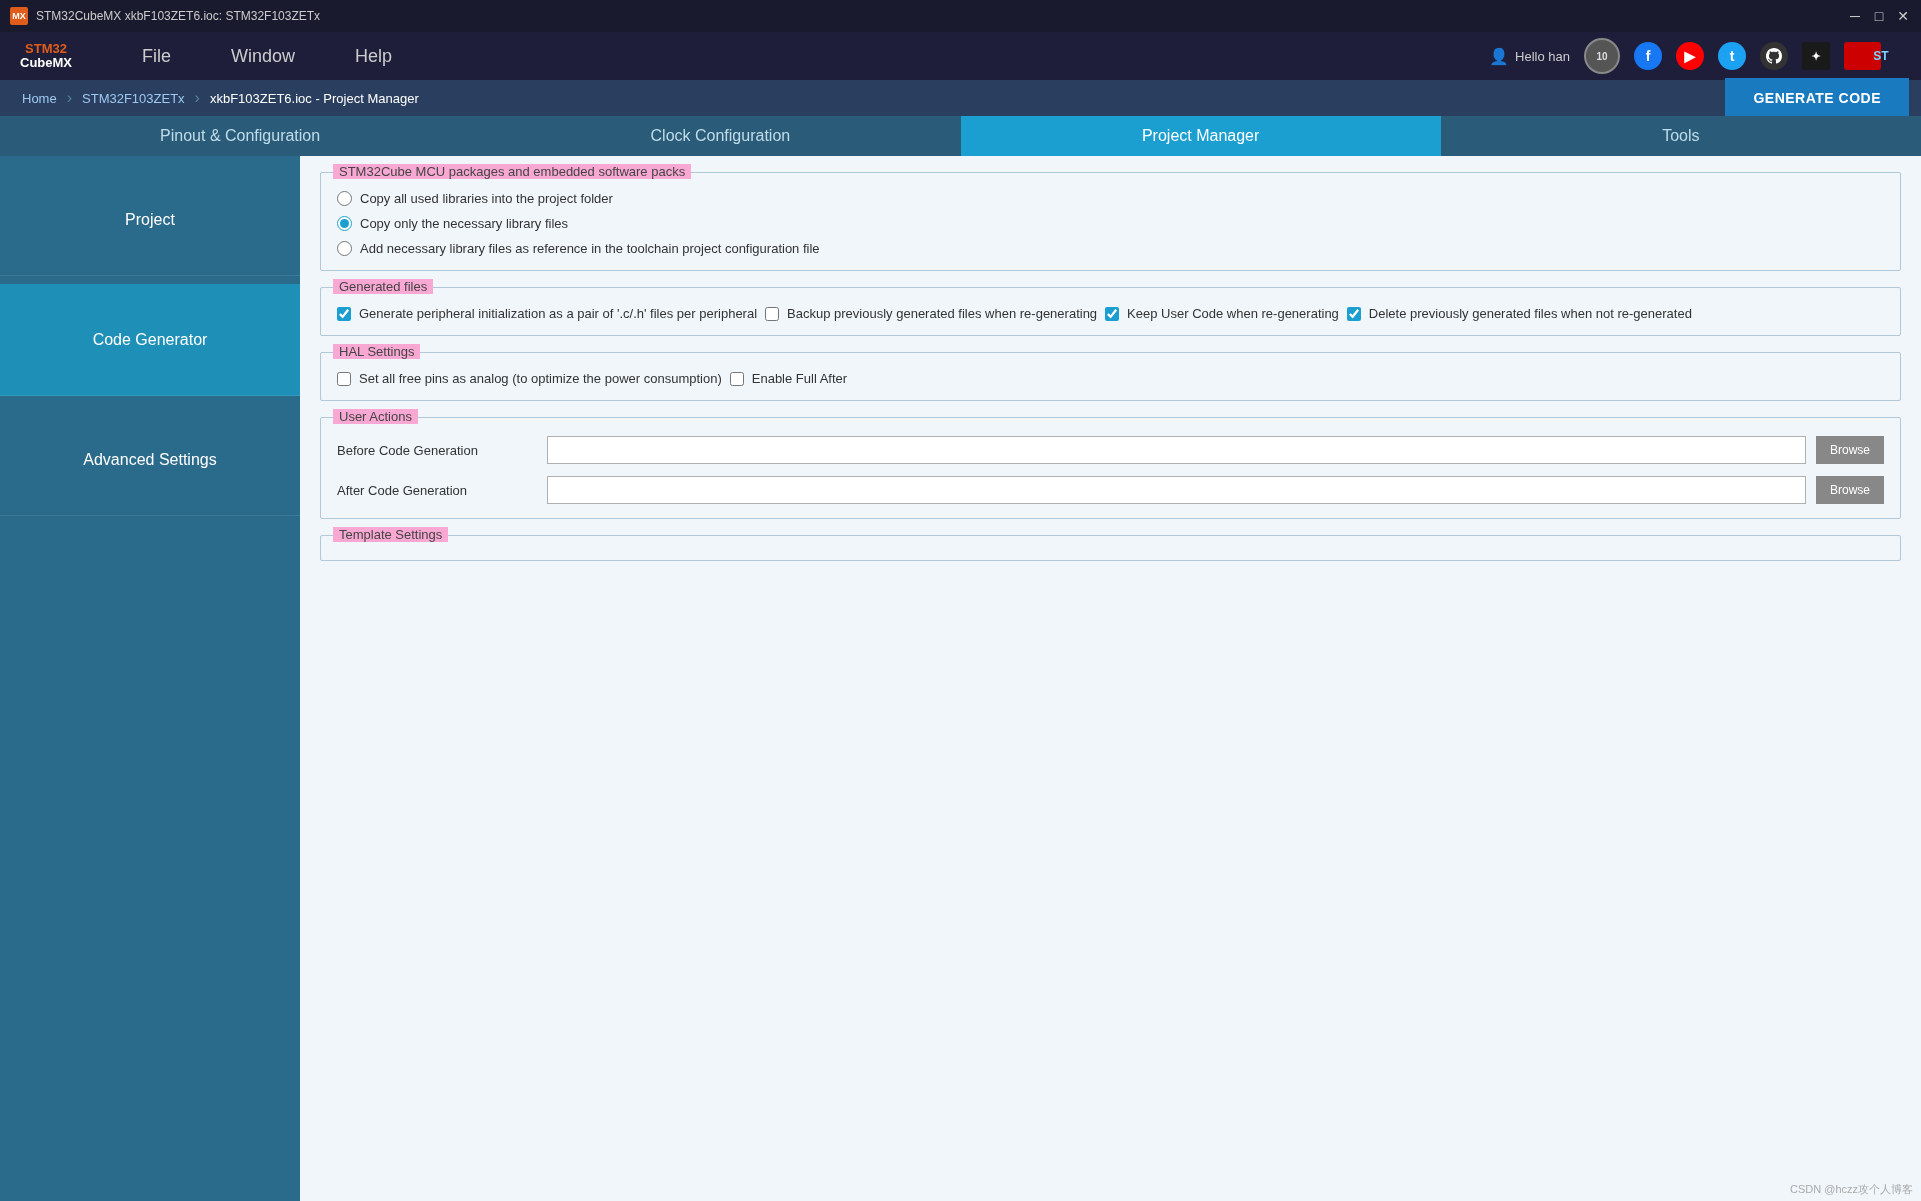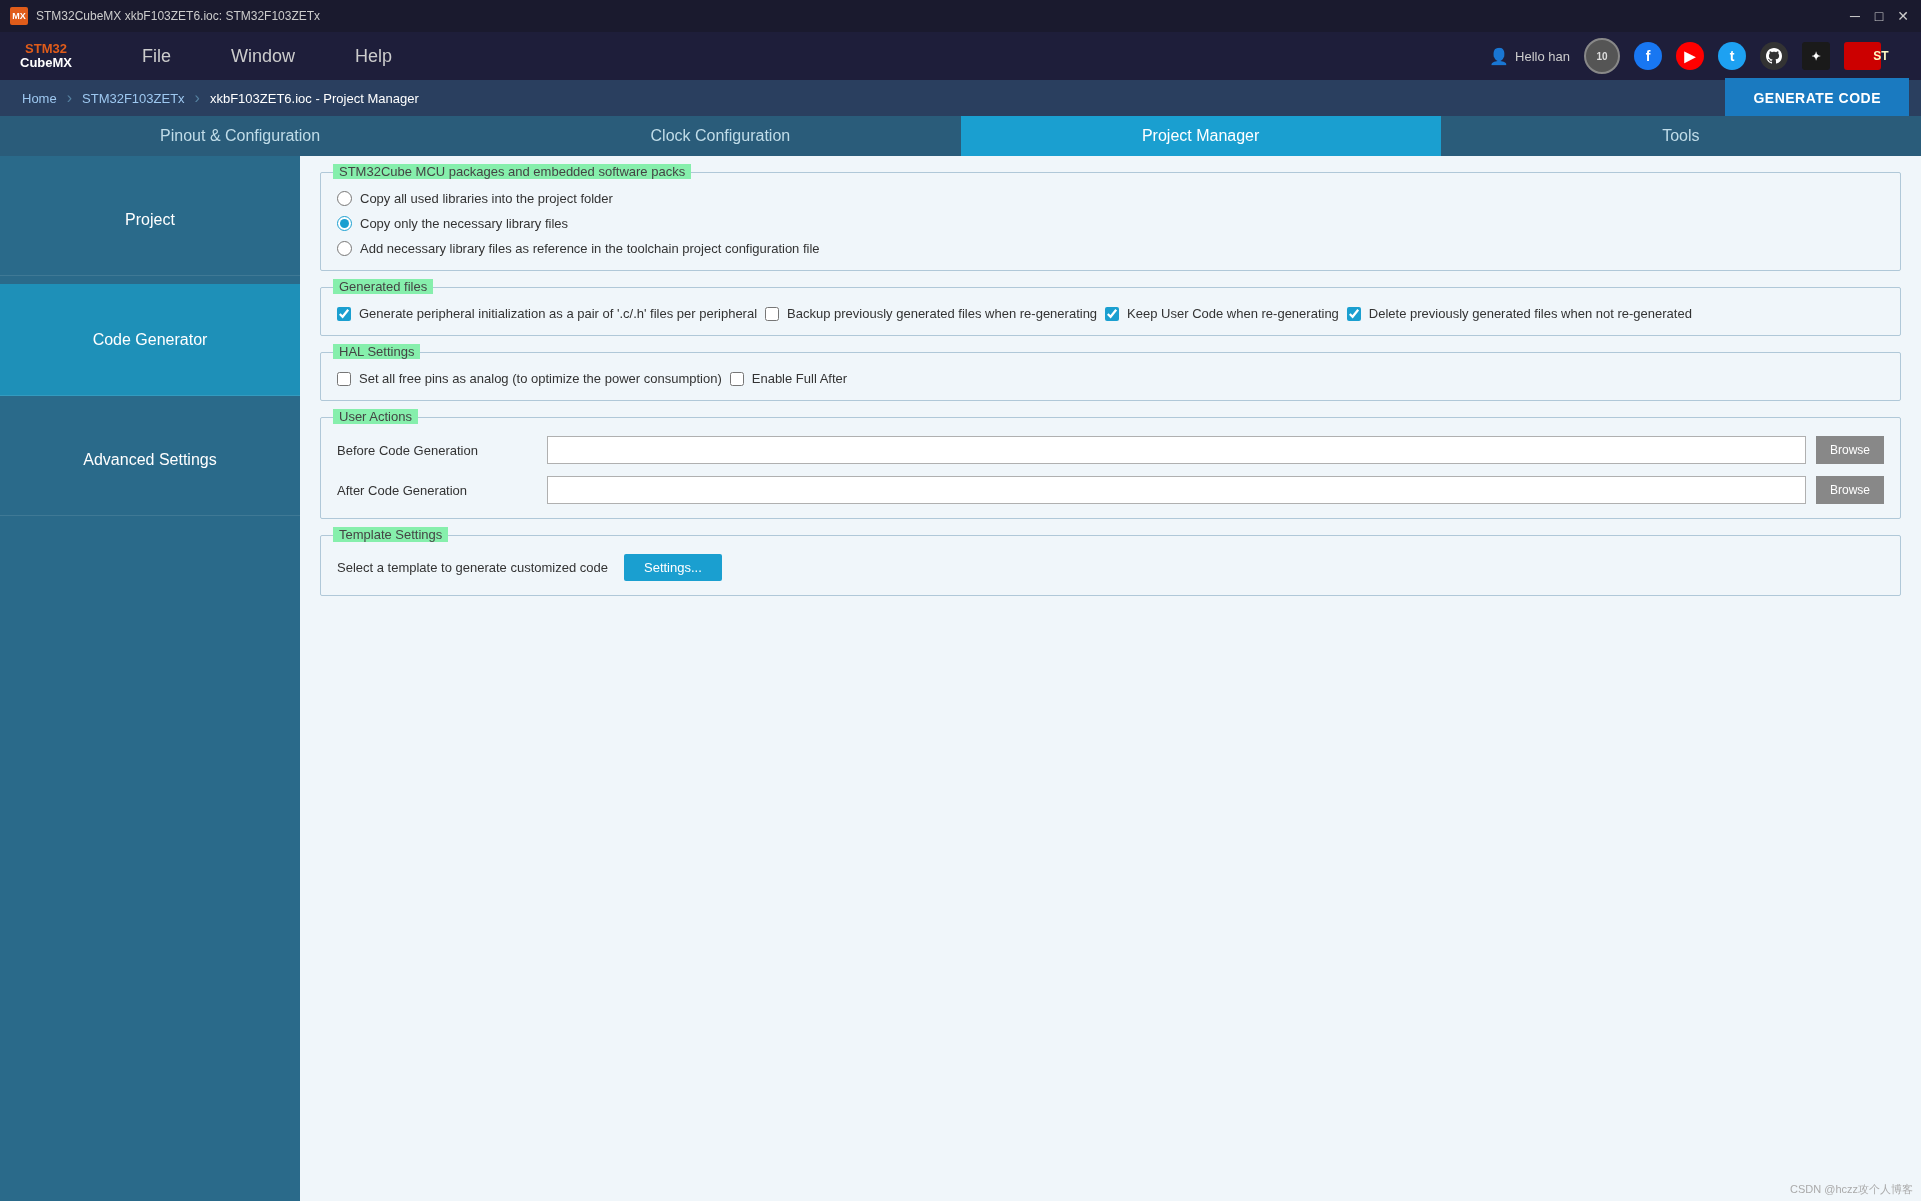--- a/index.html
+++ b/index.html
@@ -60,21 +60,21 @@
     .social-icon {
       width: 28px; height: 28px;
       border-radius: 50%;
       display: flex; align-items: center; justify-content: center;
       font-size: 14px; font-weight: bold; cursor: pointer;
     }
     .fb { background: #1877f2; color: white; }
     .yt { background: #ff0000; color: white; }
     .tw { background: #1da1f2; color: white; }
     .gh { background: #333; color: white; }
-    .st-social { background: #cc0000; color: #fef9c3; font-weight: bold; font-size: 11px; border-radius: 4px; width: 36px; padding-left: 37px; }
+    .st-social { background: #cc0000; color: #7dd3fc; font-weight: bold; font-size: 11px; border-radius: 4px; width: 36px; padding-left: 37px; }
 
     
     .breadcrumb-bar {
       background: #2a3f5f;
       height: 36px;
       display: flex;
       align-items: center;
       padding: 0 12px;
     }
     .breadcrumb-item {
@@ -157,21 +157,21 @@
       border: 1px solid #b0c8d8;
       border-radius: 2px;
       padding: 10px 16px 14px 16px;
       background: #f0f6fa;
       position: relative;
     }
     .section-title {
       position: absolute;
       top: -9px;
       left: 12px;
-      background: #86efac;
+      background: #f9a8d4;
       padding: 0 6px;
       font-size: 13px;
       color: #444;
     }
 
     .radio-group { display: flex; flex-direction: column; gap: 10px; padding-top: 8px; }
     .radio-item { display: flex; align-items: center; gap: 8px; font-size: 13px; color: #333; cursor: pointer; }
     .radio-item input[type=radio] { width: 15px; height: 15px; cursor: pointer; accent-color: #1a9fd0; }
 
     .checkbox-group { display: flex; gap: 8px; padding-top: 8px; }
@@ -393,22 +393,18 @@
         <div class="action-row">
           <span class="action-label">After Code Generation</span>
           <input type="text" class="action-input" style="">
           <button class="browse-btn">Browse</button>
         </div>
       </div>
     </div>
 
     <div class="section-group">
       <span class="section-title">Template Settings</span>
-      <div class="template-row">
-        <span class="template-label">Select a template to generate customized code</span>
-        <button class="settings-btn">Settings...</button>
-      </div>
     </div>
 
   </div>
 </div>
 
 <div class="watermark">CSDN @hczz攻个人博客</div>
 
 </body></html>

